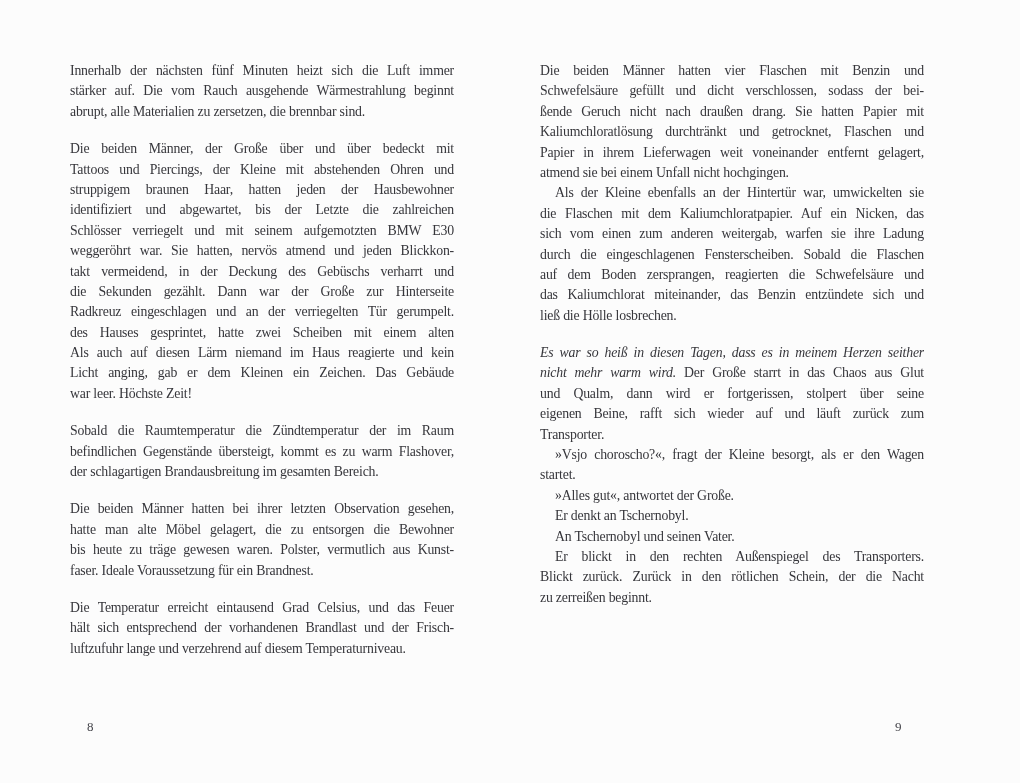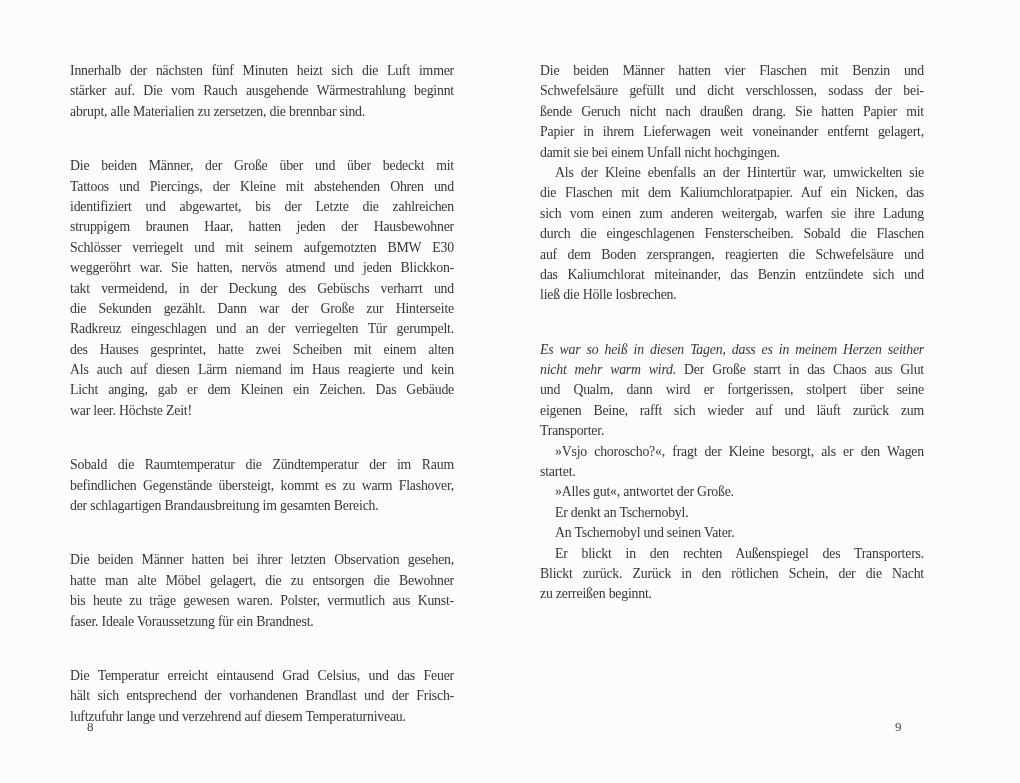--- a/index.html
+++ b/index.html
@@ -24,21 +24,21 @@
     position: absolute;
     top: 61px;
     width: 384px;
     font-size: 13.8px;
     letter-spacing: -0.2px;
     line-height: 20.4px;
   }
   .page.left  .col { left: 70px; }
   .page.right .col { left: 53px; }   
 
-  .para.gap { margin-top: 34px; }
+  .para.gap { margin-top: 17px; }
   .para.it  { }
   span.it   { font-style: italic; }
 
   .line {
     height: 20.4px;
     overflow: hidden;
     text-align: justify;
   }
   
   .line.j::after {
@@ -66,22 +66,22 @@
   <section class="page left">
     <div class="col">
         <div class="para it">
           <div class="line j">Innerhalb der nächsten fünf Minuten heizt sich die Luft immer</div>
           <div class="line j">stärker auf. Die vom Rauch ausgehende Wärmestrahlung beginnt</div>
           <div class="line">abrupt, alle Materialien zu zersetzen, die brennbar sind.</div>
         </div>
         <div class="para gap">
           <div class="line j">Die beiden Männer, der Große über und über bedeckt mit</div>
           <div class="line j">Tattoos und Piercings, der Kleine mit abstehenden Ohren und</div>
+          <div class="line j">struppigem braunen Haar, hatten jeden der Hausbewohner</div>
           <div class="line j">identifiziert und abgewartet, bis der Letzte die zahlreichen</div>
-          <div class="line j">struppigem braunen Haar, hatten jeden der Hausbewohner</div>
           <div class="line j">Schlösser verriegelt und mit seinem aufgemotzten BMW E30</div>
           <div class="line j">weggeröhrt war. Sie hatten, nervös atmend und jeden Blickkon-</div>
           <div class="line j">takt vermeidend, in der Deckung des Gebüschs verharrt und</div>
           <div class="line j">die Sekunden gezählt. Dann war der Große zur Hinterseite</div>
           <div class="line j">Radkreuz eingeschlagen und an der verriegelten Tür gerumpelt.</div>
           <div class="line j">des Hauses gesprintet, hatte zwei Scheiben mit einem alten</div>
           <div class="line j">Als auch auf diesen Lärm niemand im Haus reagierte und kein</div>
           <div class="line j">Licht anging, gab er dem Kleinen ein Zeichen. Das Gebäude</div>
           <div class="line">war leer. Höchste Zeit!</div>
         </div>
@@ -104,22 +104,23 @@
       </div>
     <div class="pagenum">8</div>
   </section>
 
   <section class="page right">
     <div class="col">
         <div class="para">
           <div class="line j">Die beiden Männer hatten vier Flaschen mit Benzin und</div>
           <div class="line j">Schwefelsäure gefüllt und dicht verschlossen, sodass der bei-</div>
           <div class="line j">ßende Geruch nicht nach draußen drang. Sie hatten Papier mit</div>
+          <div class="line j">Kaliumchloratlösung durchtränkt und getrocknet, Flaschen und</div>
           <div class="line j">Papier in ihrem Lieferwagen weit voneinander entfernt gelagert,</div>
-          <div class="line">damit sie bei einem Unfall nicht hochgingen.</div>
+          <div class="line">atmend sie bei einem Unfall nicht hochgingen.</div>
         </div>
         <div class="para">
           <div class="line j ind">Als der Kleine ebenfalls an der Hintertür war, umwickelten sie</div>
           <div class="line j">die Flaschen mit dem Kaliumchloratpapier. Auf ein Nicken, das</div>
           <div class="line j">sich vom einen zum anderen weitergab, warfen sie ihre Ladung</div>
           <div class="line j">durch die eingeschlagenen Fensterscheiben. Sobald die Flaschen</div>
           <div class="line j">auf dem Boden zersprangen, reagierten die Schwefelsäure und</div>
           <div class="line j">das Kaliumchlorat miteinander, das Benzin entzündete sich und</div>
           <div class="line">ließ die Hölle losbrechen.</div>
         </div>

